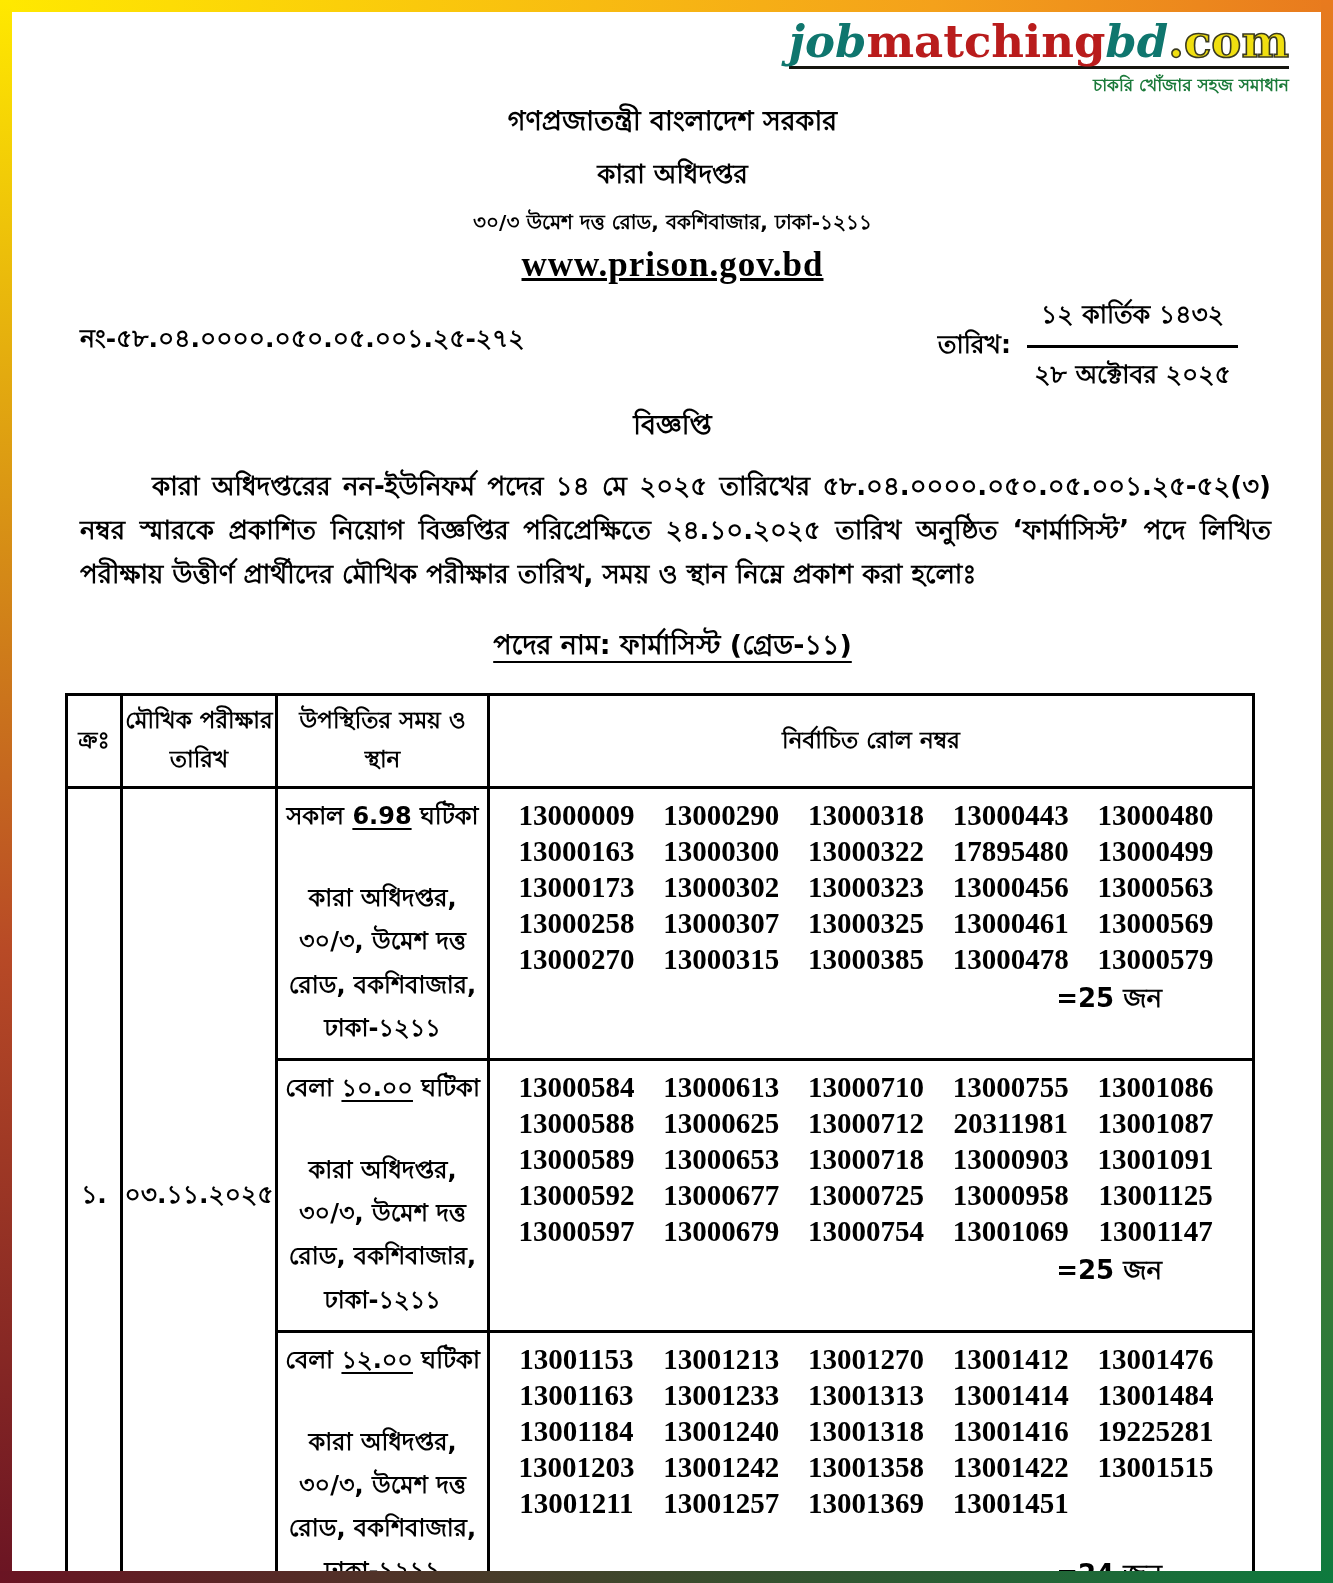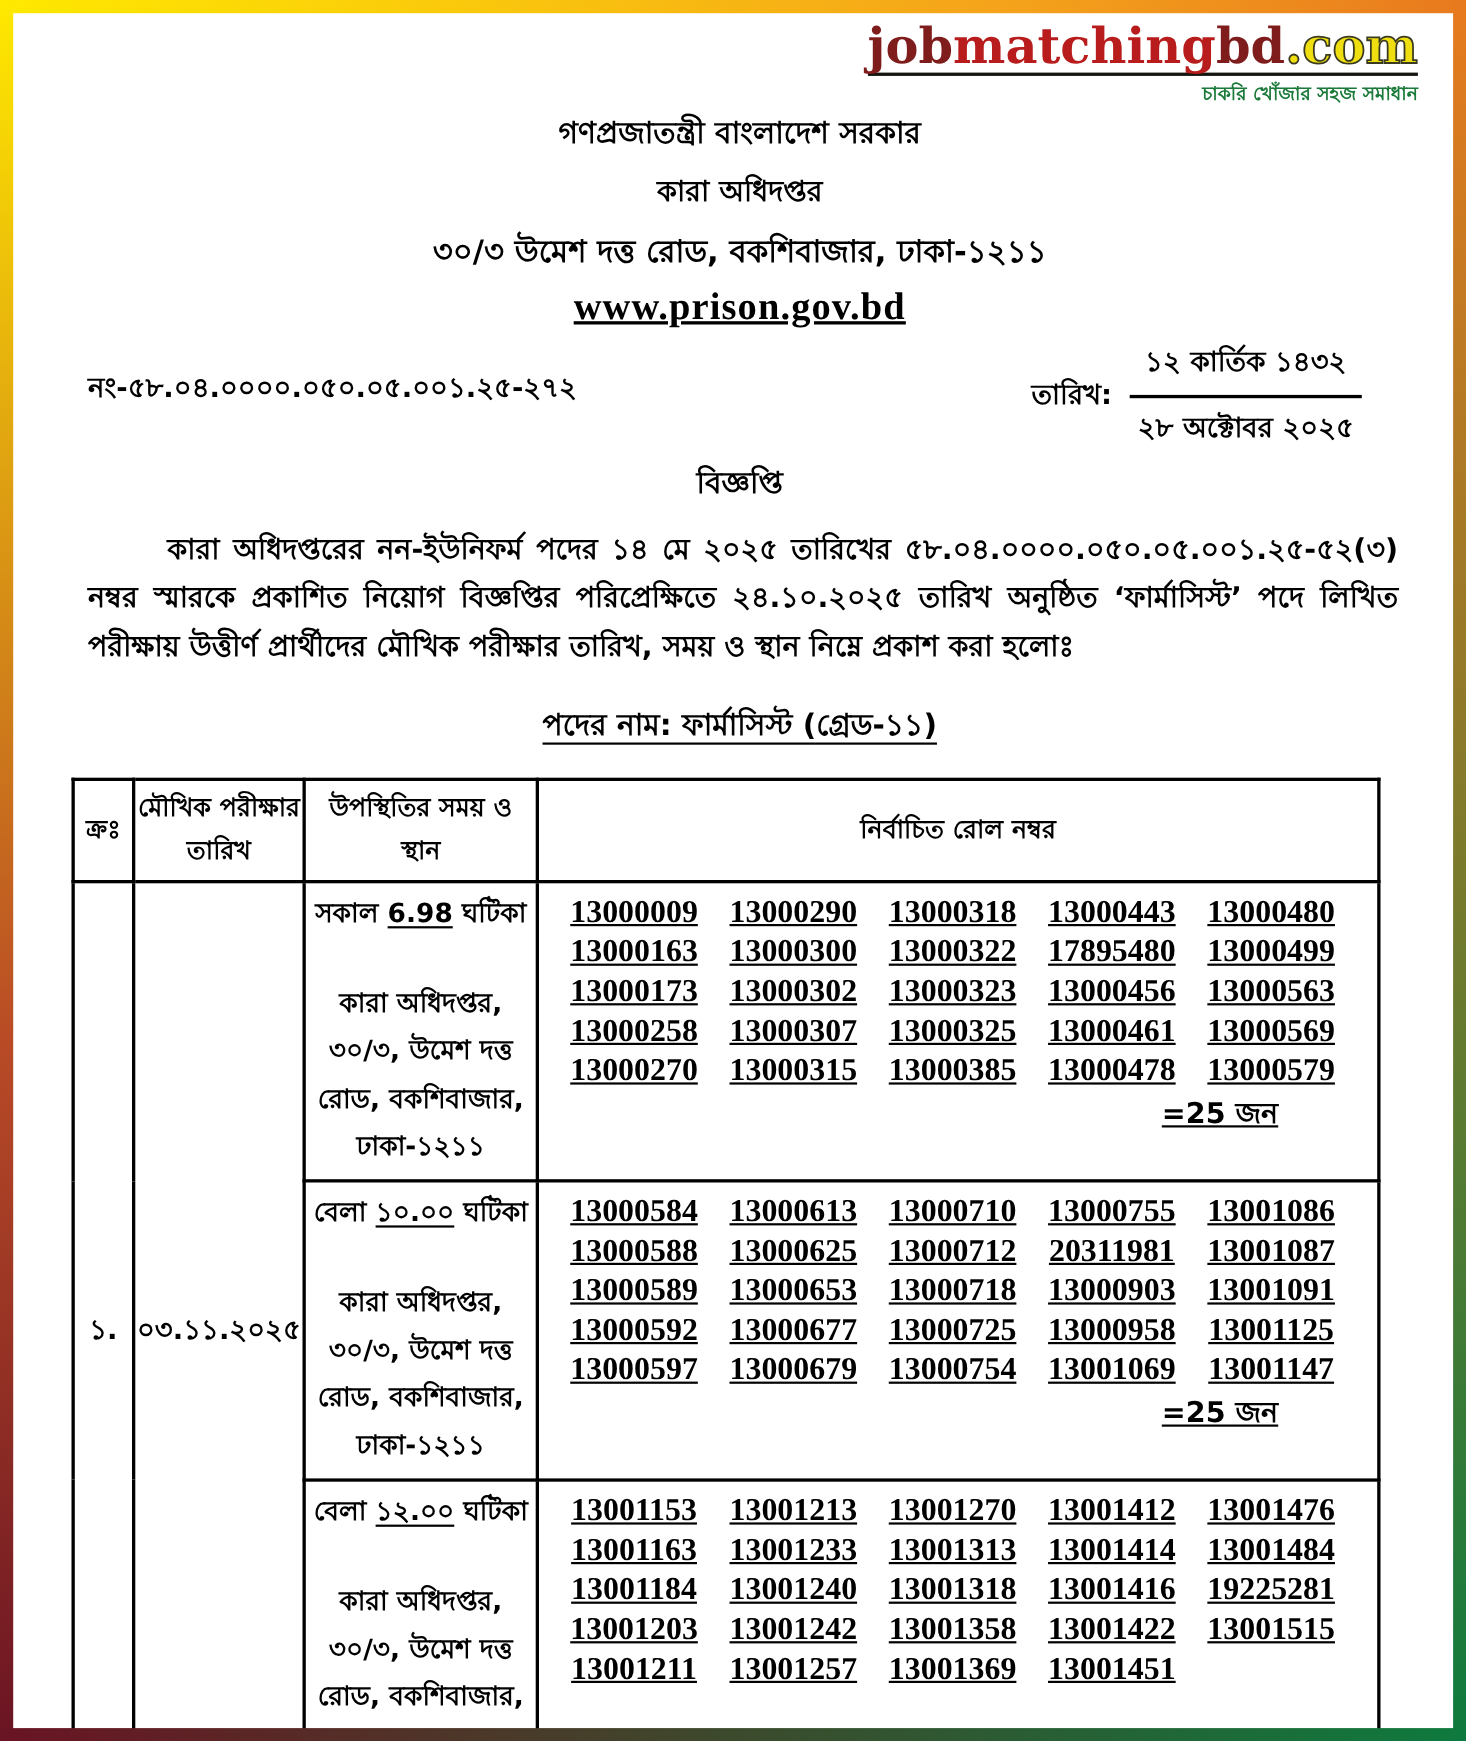--- a/index.html
+++ b/index.html
@@ -17,30 +17,30 @@
                   background:linear-gradient(to bottom,#e87a1e,#6f7a2e 55%,#0e7a3e); z-index:5;}
   .frame-bottom { position:absolute; bottom:0; left:0; right:0; height:12px;
                   background:linear-gradient(to right,#6a1423,#3c4a2c 50%,#0e7a3e); z-index:5;}
 
   .content { position:absolute; inset:12px; background:#fff; padding:6px 28px 0 40px; }
 
   
   .logo-wrap { display:flex; flex-direction:column; align-items:flex-end; margin-right:4px; }
   .logo-text { font-family:"DejaVu Serif", serif; font-weight:bold; font-size:45px;
                line-height:1.05; letter-spacing:0px; border-bottom:3px solid #15150f; padding-bottom:1px; }
-  .logo-green  { color:#7f1d1d; }
+  .logo-green  { color:#0f766e;font-style:italic; }
   .logo-red    { color:#b91c1c; }
   .logo-yellow { color:#f0df10; -webkit-text-stroke:1.6px #3a3a20; }
   .logo-tagline { color:#1b7a3a; font-weight:bold; font-size:17px; margin-top:3px; }
 
   
   .gov-header { text-align:center; font-weight:bold; margin-top:0px; }
   .gov-line1 { font-size:27px; margin-bottom:9px; }
   .gov-line2 { font-size:26px; margin-bottom:9px; }
-  .gov-line3 { font-size:28px; margin-bottom:5px; }
+  .gov-line3 { font-size:20px; margin-bottom:5px; }
   .site-link { font-family:"Liberation Serif", serif; font-size:35px; font-weight:bold;
                text-decoration:underline; letter-spacing:1px; }
 
   
   .meta-row { display:flex; justify-content:space-between; margin-top:10px; padding:0 55px 0 28px; }
   .ref-no { font-size:25px; font-weight:bold; margin-top:24px; }
   .date-block { display:flex; align-items:center; gap:16px; font-size:25px; font-weight:bold; }
   .date-stack { display:flex; flex-direction:column; text-align:center; }
   .date-top { border-bottom:3px solid #000; padding:0 14px 7px; }
   .date-bottom { padding-top:7px; }
@@ -60,21 +60,21 @@
   table.schedule th { font-size:23px; font-weight:bold; padding:6px 2px; vertical-align:middle; }
   .col-sl   { width:55px; }
   .col-date { width:155px; }
   .col-slot { width:212px; }
   td.serial-cell, td.examdate-cell { text-align:center; vertical-align:middle;
                   font-size:25px; font-weight:bold; }
   td.slot-cell { vertical-align:top; text-align:center; font-weight:bold; font-size:24px; padding:8px 4px; }
   .slot-time { margin-bottom:40px; }
   .slot-time .tv { text-decoration:underline; text-underline-offset:4px; }
   .venue div { line-height:1.8; }
-  td.rolls-cell { vertical-align:top; padding:10px 24px 6px 14px;text-decoration:underline; }
+  td.rolls-cell { vertical-align:top; padding:10px 24px 6px 14px; }
   .rolls-grid { display:grid; grid-template-columns:repeat(5,1fr); row-gap:3px;
                 font-family:"Liberation Serif", serif; font-weight:bold; font-size:29px; }
   .rolls-grid .roll { text-align:center; }
   .count { text-align:right; padding-right:66px; font-weight:bold; font-size:26px; margin-top:2px; }
   .count.gap { margin-top:34px; }
   tr.session-row-0 td { height:196px; }
   tr.session-row-1 td { height:198px; }
   tr.session-row-2 td { height:236px; }
 </style>
 </head>

